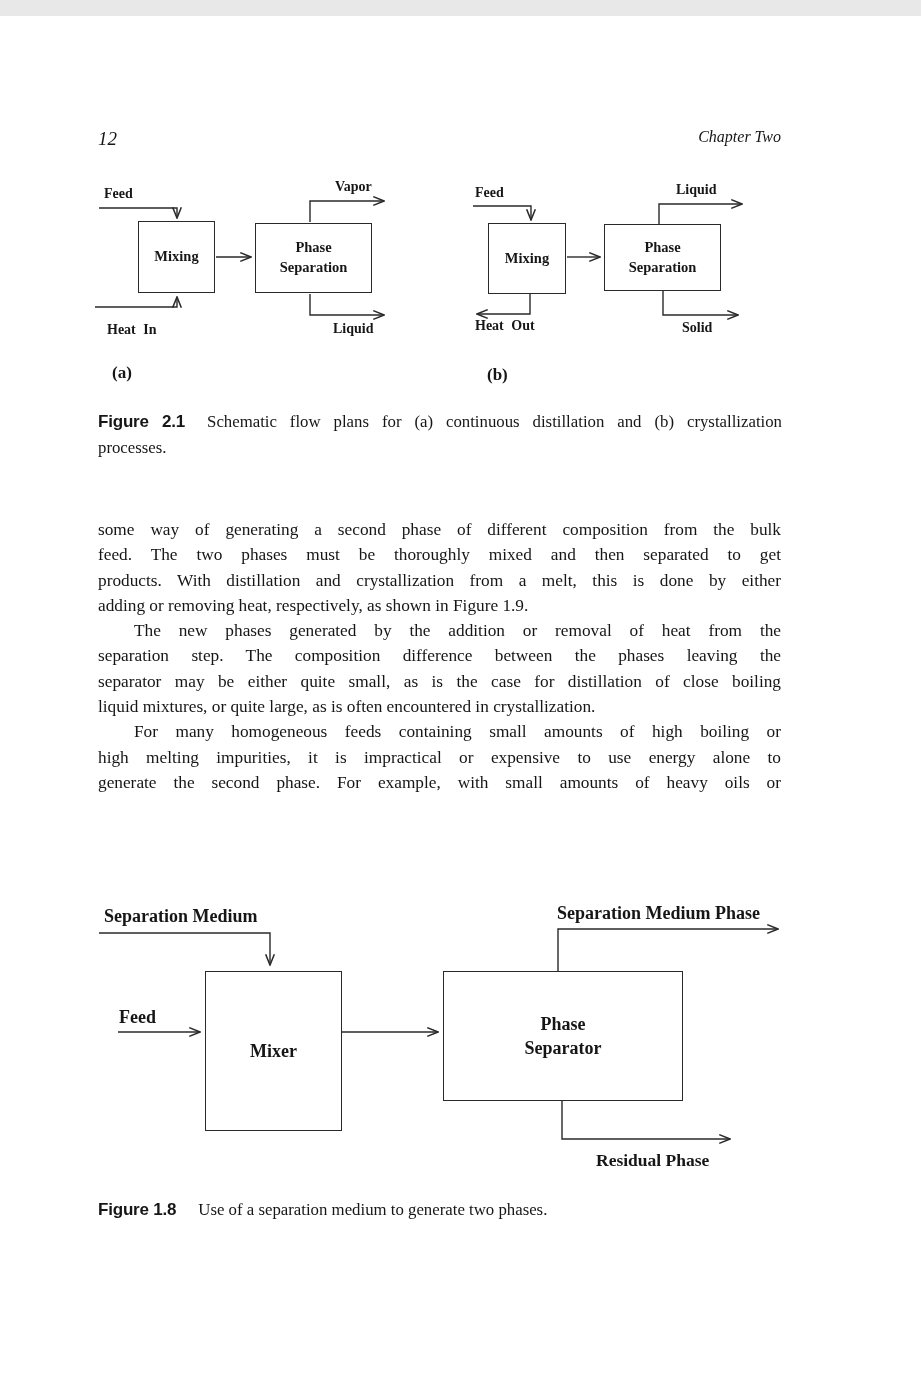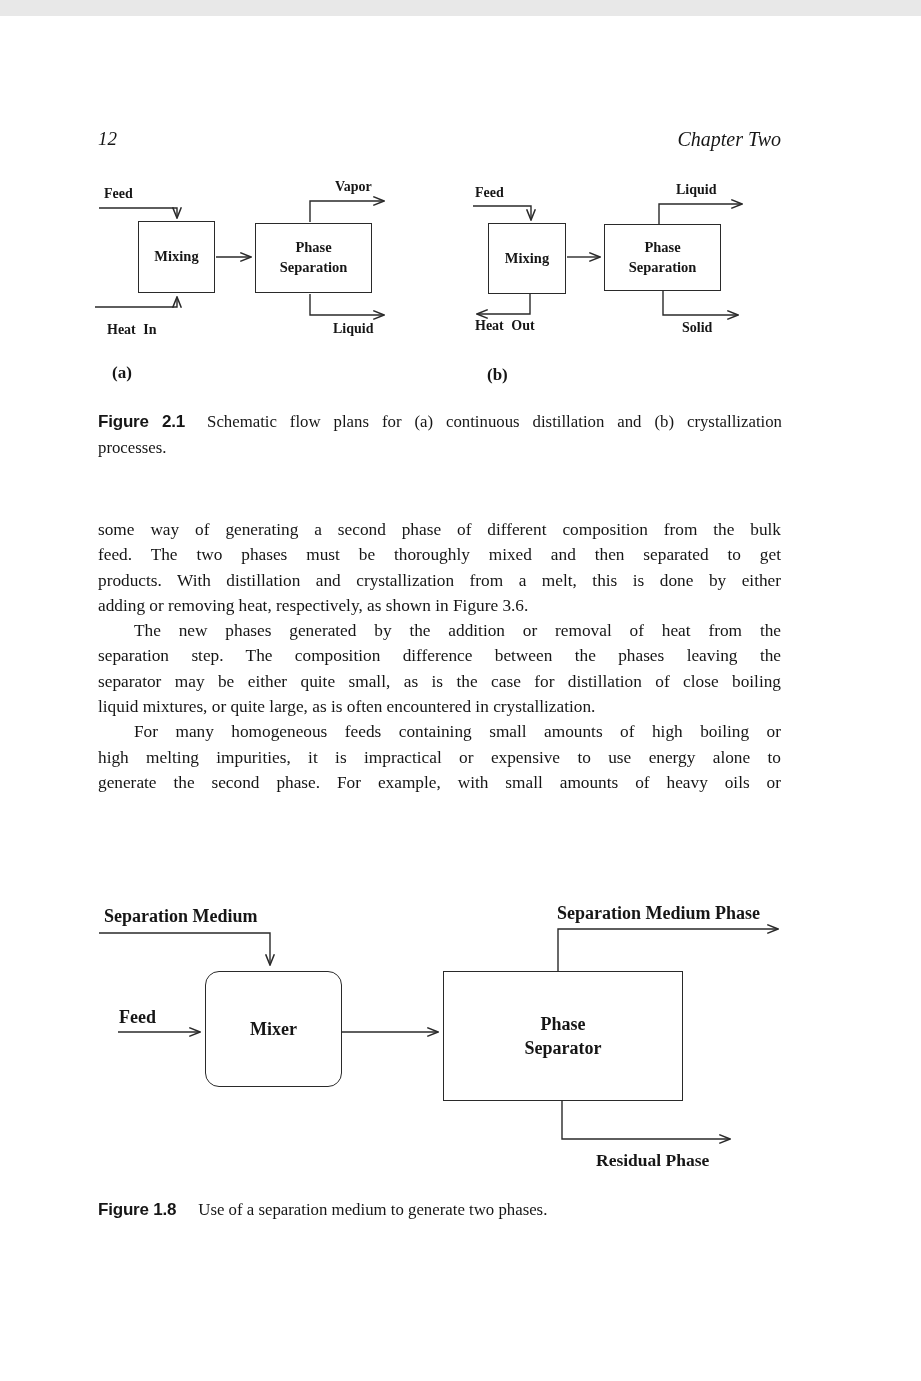--- a/index.html
+++ b/index.html
@@ -5,21 +5,21 @@
   html,body { margin:0; padding:0; background:#e8e8e8; }
   .page {
     position:relative; width:921px; height:1381px; margin:16px auto;
     background:#ffffff; color:#161616; overflow:hidden;
     font-family:"Liberation Serif", serif;
   }
 
   
   .header { position:absolute; left:98px; top:112px; width:683px; display:flex; justify-content:space-between; }
   .pagenum { font-style:italic; font-size:19px; }
-  .runhead { font-style:italic; font-size:20px; }
+  .runhead { font-style:italic; font-size:16px; }
 
   
   .connectors { position:absolute; left:0; top:0; pointer-events:none; }
   .connectors path { fill:none; stroke:#2a2a2a; stroke-width:1.4; }
 
   
   .box {
     position:absolute; border:1.5px solid #2a2a2a; box-sizing:border-box;
     display:flex; align-items:center; justify-content:center; text-align:center;
     font-weight:bold; background:transparent;
@@ -114,33 +114,33 @@
     <div class="cap-line cap-just">
       <span class="cap-label">Figure 2.1</span><span>Schematic flow plans for (a) continuous distillation and (b) crystallization</span>
     </div>
     <div class="cap-line">processes.</div>
   </div>
 
   <div class="bodytext">
     <div class="bline just">some way of generating a second phase of different composition from the bulk</div>
     <div class="bline just">feed. The two phases must be thoroughly mixed and then separated to get</div>
     <div class="bline just">products. With distillation and crystallization from a melt, this is done by either</div>
-    <div class="bline">adding or removing heat, respectively, as shown in Figure 3.6.</div>
+    <div class="bline">adding or removing heat, respectively, as shown in Figure 1.9.</div>
     <div class="bline just indent">The new phases generated by the addition or removal of heat from the</div>
     <div class="bline just">separation step. The composition difference between the phases leaving the</div>
     <div class="bline just">separator may be either quite small, as is the case for distillation of close boiling</div>
     <div class="bline">liquid mixtures, or quite large, as is often encountered in crystallization.</div>
     <div class="bline just indent">For many homogeneous feeds containing small amounts of high boiling or</div>
     <div class="bline just">high melting impurities, it is impractical or expensive to use energy alone to</div>
     <div class="bline just">generate the second phase. For example, with small amounts of heavy oils or</div>
   </div>
 
   <div class="dlabel2" style="left:104px; top:891px;">Separation Medium</div>
   <div class="dlabel2" style="left:119px; top:992px;">Feed</div>
-  <div class="box f22" style="left:205px; top:955px; width:137px; height:116px;border-radius:14px;">
+  <div class="box f22" style="left:205px; top:955px; width:137px; height:160px;">
     <span class="inner">Mixer</span>
   </div>
   <div class="box f22" style="left:443px; top:955px; width:240px; height:130px;">
     <span class="inner">Phase Separator</span>
   </div>
   <div class="dlabel2" style="left:557px; top:888px;">Separation Medium Phase</div>
   <div class="dlabel2" style="left:596px; top:1135px; font-size:17.5px;">Residual Phase</div>
 
   <div class="caption" style="top:1181px;">
     <div class="cap-line">

